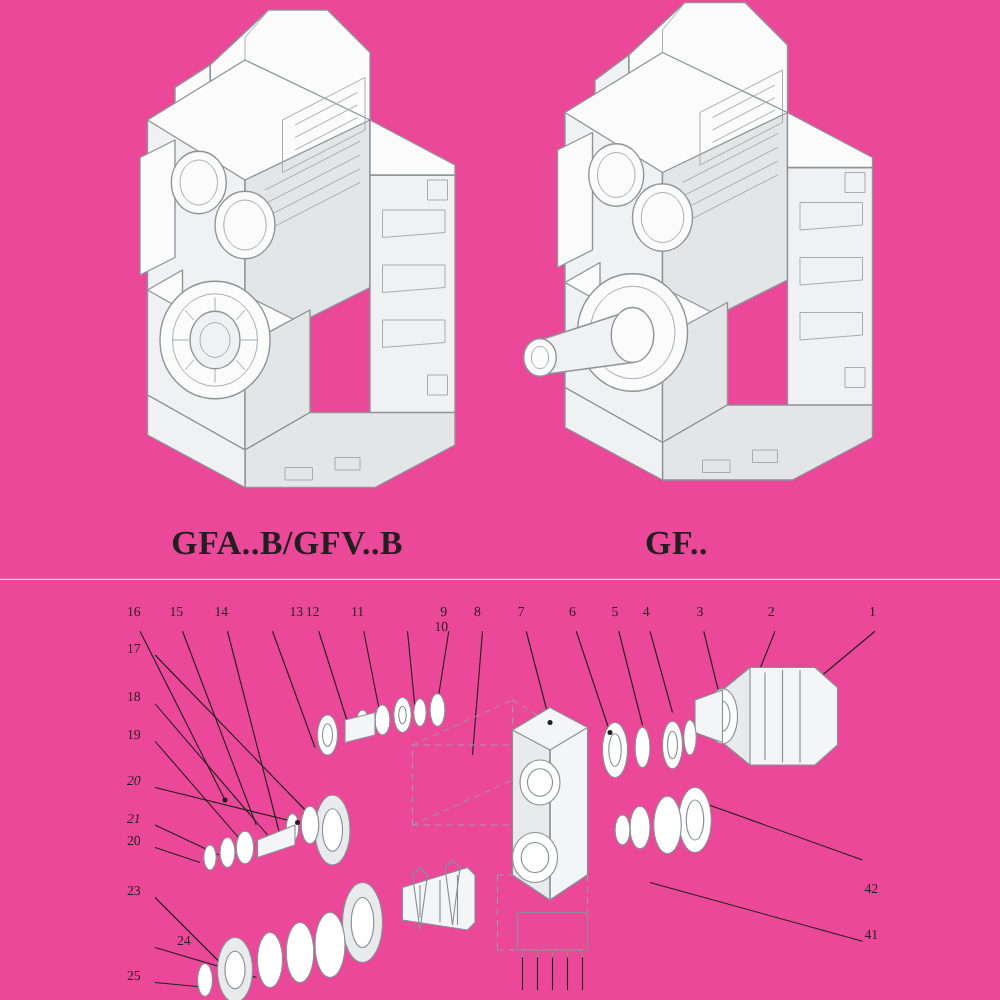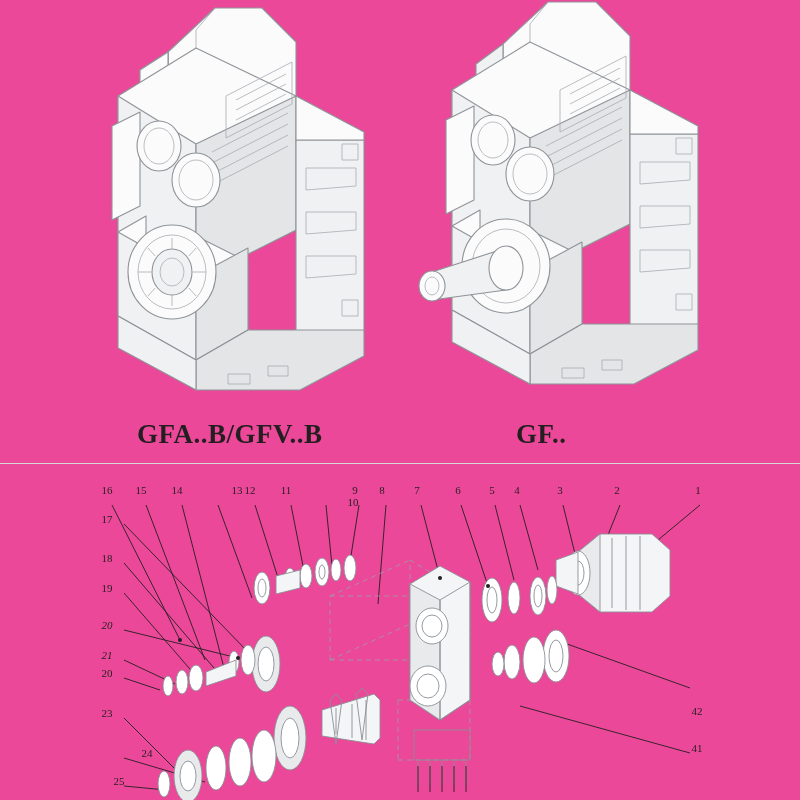--- a/index.html
+++ b/index.html
@@ -349,18 +349,18 @@
   <div class="lbl" style="left:691px; top:484px; width:14px;">1</div>
 
   <div class="lbl" style="left:98px; top:513px; width:18px;">17</div>
   <div class="lbl" style="left:98px; top:552px; width:18px;">18</div>
   <div class="lbl" style="left:98px; top:582px; width:18px;">19</div>
   <div class="lbl" style="left:98px; top:619px; width:18px;font-style:italic;">20</div>
   <div class="lbl" style="left:98px; top:649px; width:18px;font-style:italic;">21</div>
   <div class="lbl" style="left:98px; top:667px; width:18px;">20</div>
   <div class="lbl" style="left:98px; top:707px; width:18px;">23</div>
   <div class="lbl" style="left:98px; top:747px; width:18px;margin-left:40px;">24</div>
-  <div class="lbl" style="left:98px; top:775px; width:18px;margin-left:12px;">25</div>
+  <div class="lbl" style="left:98px; top:775px; width:18px;">25</div>
 
   <div class="lbl" style="left:688px; top:677px; width:18px;margin-top:28px;">42</div>
   <div class="lbl" style="left:688px; top:742px; width:18px;">41</div>
 
 </div>
 
 </body></html>

